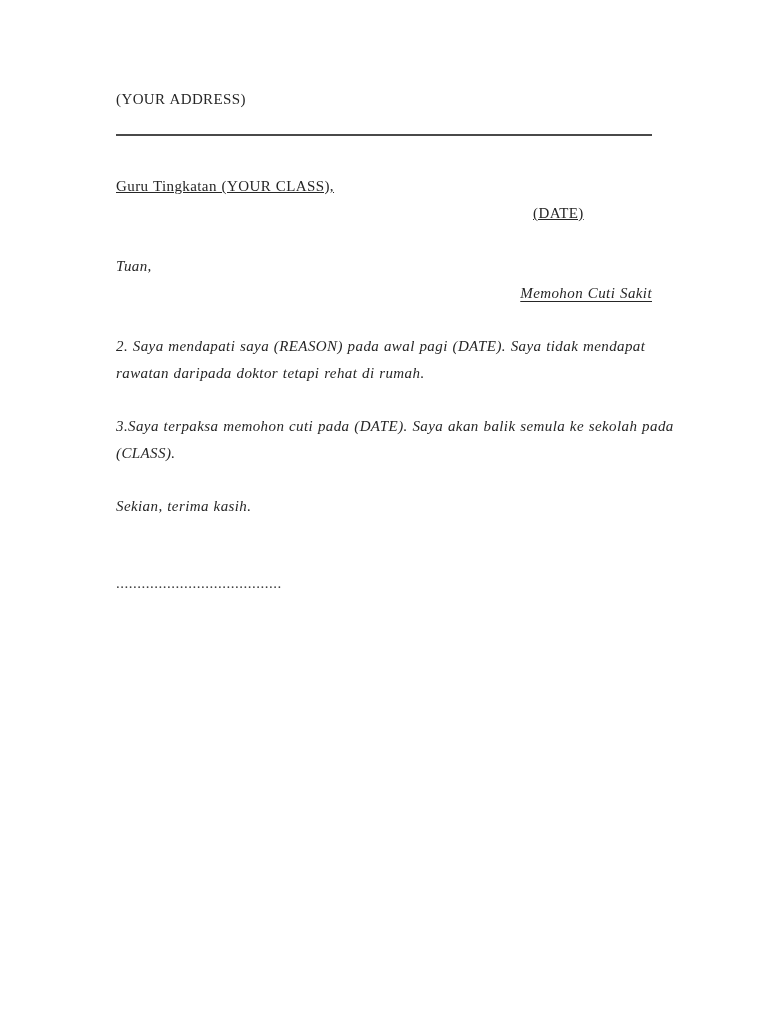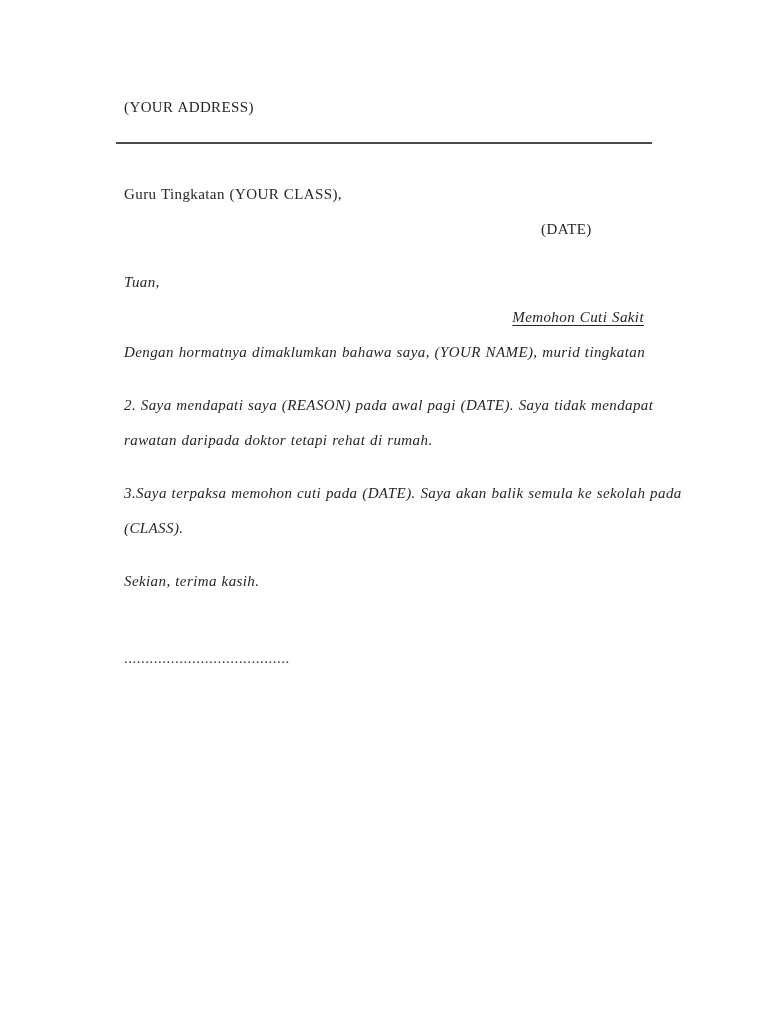--- a/index.html
+++ b/index.html
@@ -18,31 +18,32 @@
     line-height: 27px;
     letter-spacing: 0.4px;
     word-spacing: 0.6px;
     color: #262626;
   }
   .content {
     padding: 86px 116px 0 116px;
     width: 536px;
   }
   .line {
-    margin: 8px;
+    margin: 0;
     white-space: nowrap;
   }
   .rule {
     border: none;
     border-top: 2px solid #4a4a4a;
     margin: 21px 0 0 0;
     width: 536px;
   }
   .recipient-block {
     margin-top: 37px;
+    text-decoration: underline;
   }
   .date-line {
     padding-left: 417px;
   }
   .gap-block {
     margin-top: 26px;
     font-style: italic;
   }
   .subject-line {
     text-decoration: underline;
@@ -68,21 +69,20 @@
     <hr class="rule">
 
     <div class="recipient-block">
       <p class="line">Guru Tingkatan (YOUR CLASS),</p>
       <p class="line date-line">(DATE)</p>
     </div>
 
     <div class="gap-block">
       <p class="line">Tuan,</p>
       <p class="line subject-line">Memohon Cuti Sakit</p>
-      <p class="line">Dengan hormatnya dimaklumkan bahawa saya, (YOUR NAME), murid tingkatan</p>
     </div>
 
     <div class="gap-block">
       <p class="line">2. Saya mendapati saya (REASON) pada awal pagi (DATE). Saya tidak mendapat</p>
       <p class="line">rawatan daripada doktor tetapi rehat di rumah.</p>
     </div>
 
     <div class="gap-block">
       <p class="line">3.Saya terpaksa memohon cuti pada (DATE). Saya akan balik semula ke sekolah pada</p>
       <p class="line">(CLASS).</p>

